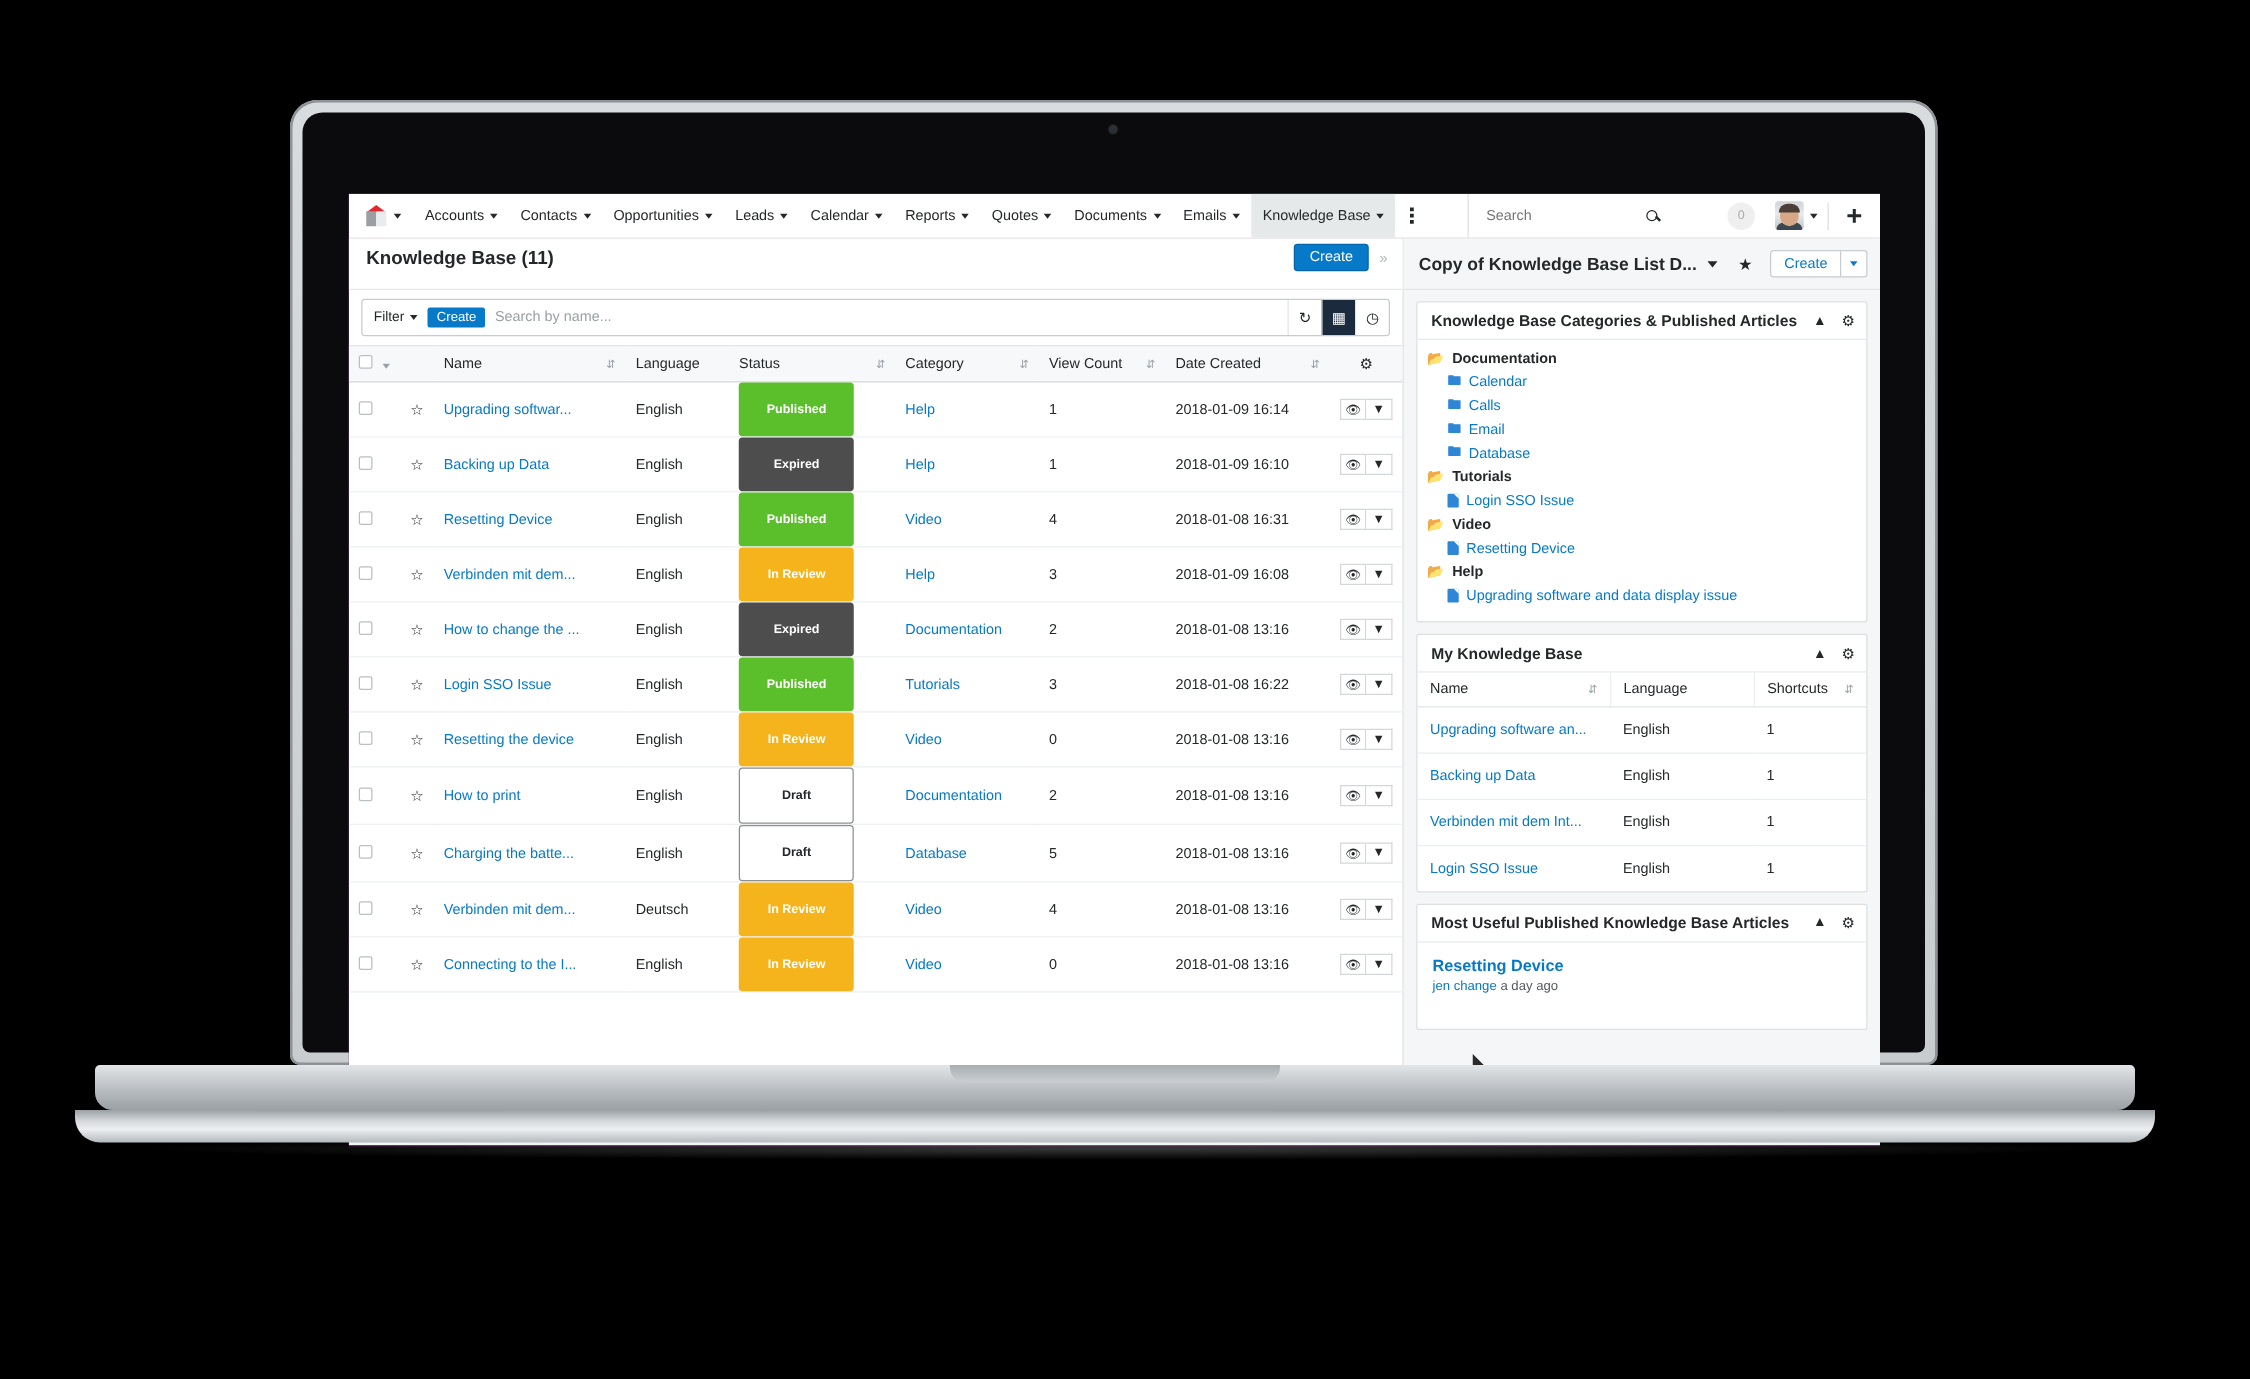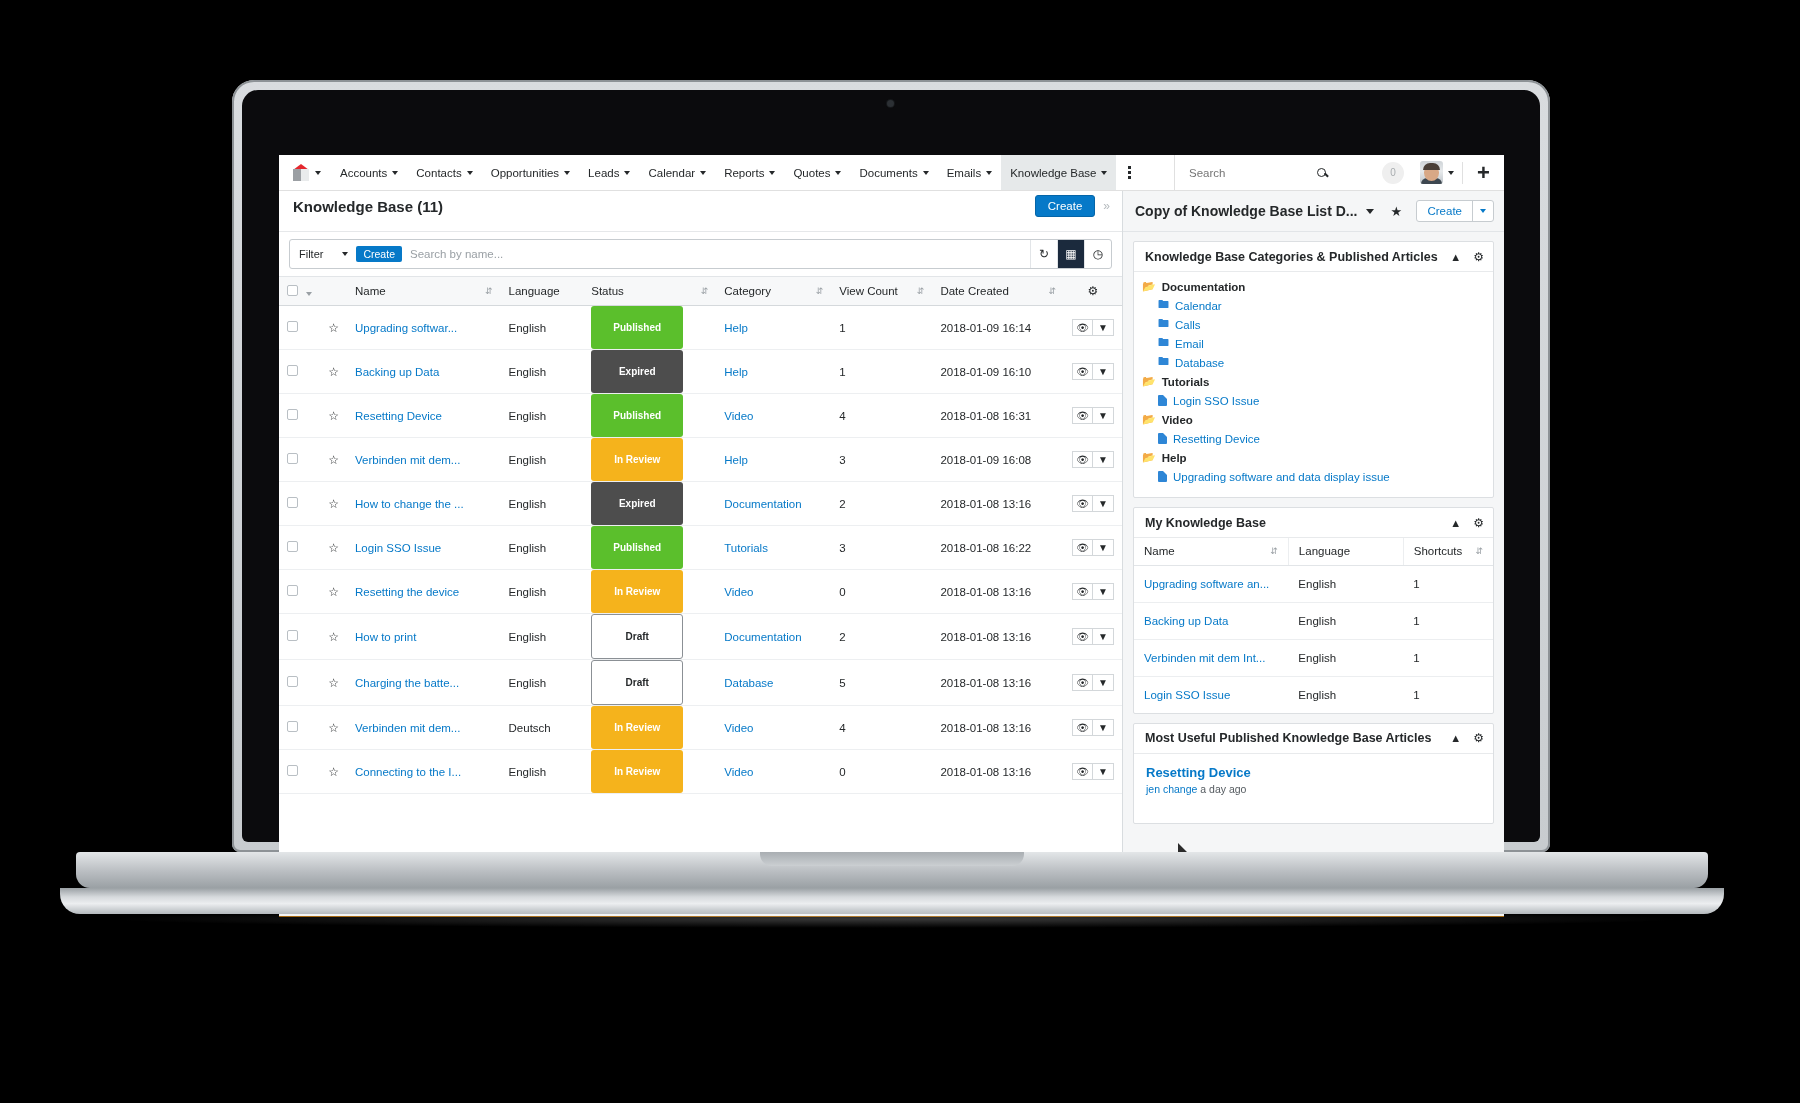--- a/index.html
+++ b/index.html
@@ -27,21 +27,21 @@
     border-radius: 16px 16px 6px 6px;
   }
   .camera {
     position: absolute; left: 887px; top: 100px;
     width: 7px; height: 7px; border-radius: 50%;
     background: #2c3034; box-shadow: 0 0 0 1px #16181a;
   }
   .screen {
     position: absolute; left: 279px; top: 155px;
     width: 1225px; height: 762px;
-    background: #a16207; overflow: hidden;
+    background: #701a75; overflow: hidden;
   }
   .laptop-base {
     position: absolute; left: 76px; top: 852px;
     width: 1632px; height: 36px;
     background: linear-gradient(180deg,#e3e6e8 0%, #b9bdc1 55%, #9aa0a4 100%);
     border-radius: 4px 4px 14px 14px;
   }
   .base-notch {
     position: absolute; left: 760px; top: 852px;
     width: 264px; height: 14px;
@@ -137,21 +137,21 @@
     background: #0679c8; color: #fff; border: 1px solid #0565a8; border-radius: 3px;
     font-size: 11.5px; padding: 4px 12px; cursor: pointer; font-weight: 400;
     font-family: "Liberation Sans", sans-serif;
   }
   .chev-right { margin-left: 8px; color: #b4b9bd; font-size: 12px; cursor:pointer; }
 
   .searchbar {
     height: 30px; margin: 7px 10px 0 10px; border: 1px solid #c7ccd0; border-radius: 3px;
     display:flex; align-items:center; background: #fff;
   }
-  .filter-btn { display:flex; align-items:center; gap:19px; font-size: 11px; color: #25282a;
+  .filter-btn { display:flex; align-items:center; gap:5px; font-size: 11px; color: #25282a;
     padding: 0 8px 0 9px; cursor:pointer; }
   .mini-create {
     background: #0679c8; color:#fff; font-size: 10.5px; padding: 2px 7px;
     border-radius: 2px; cursor:pointer; margin-right: 8px;
   }
   .search-ph { font-size: 11.5px; color: #9aa0a5; flex: 1; }
   .sb-icons { display:flex; align-items:stretch; height: 100%; }
   .sb-ic {
     width: 27px; display:flex; align-items:center; justify-content:center;
     border-left: 1px solid #e2e5e8; cursor: pointer; font-size: 12px; color:#25282a;

